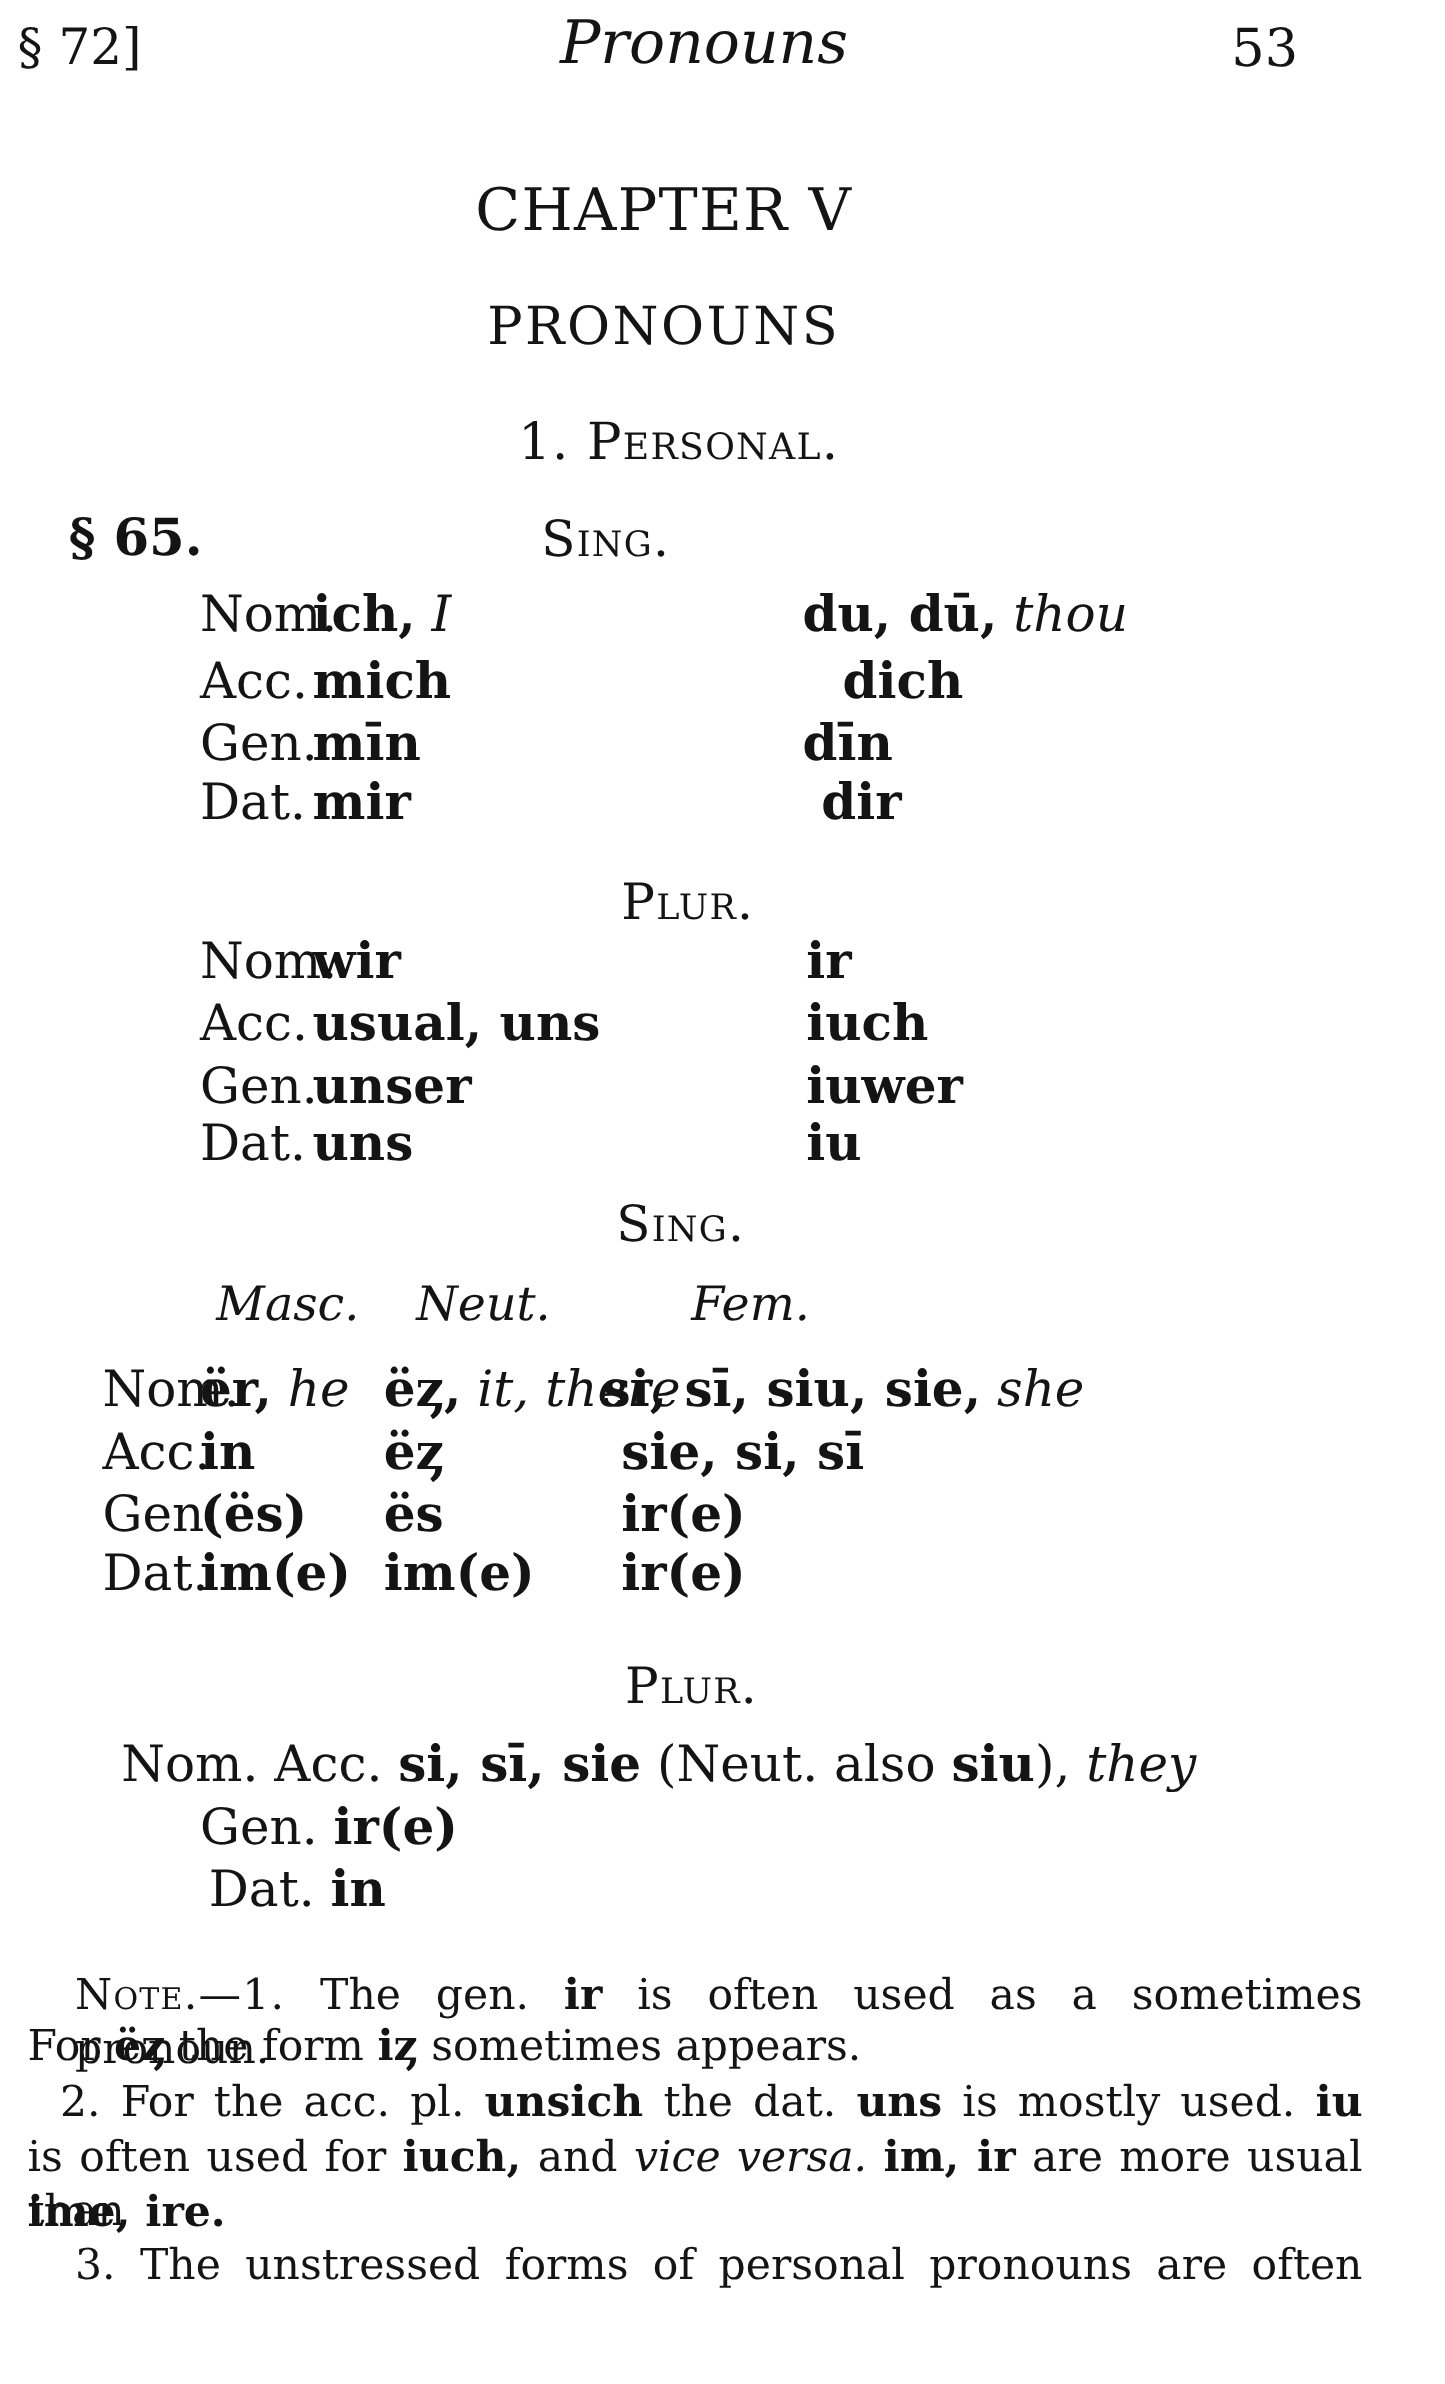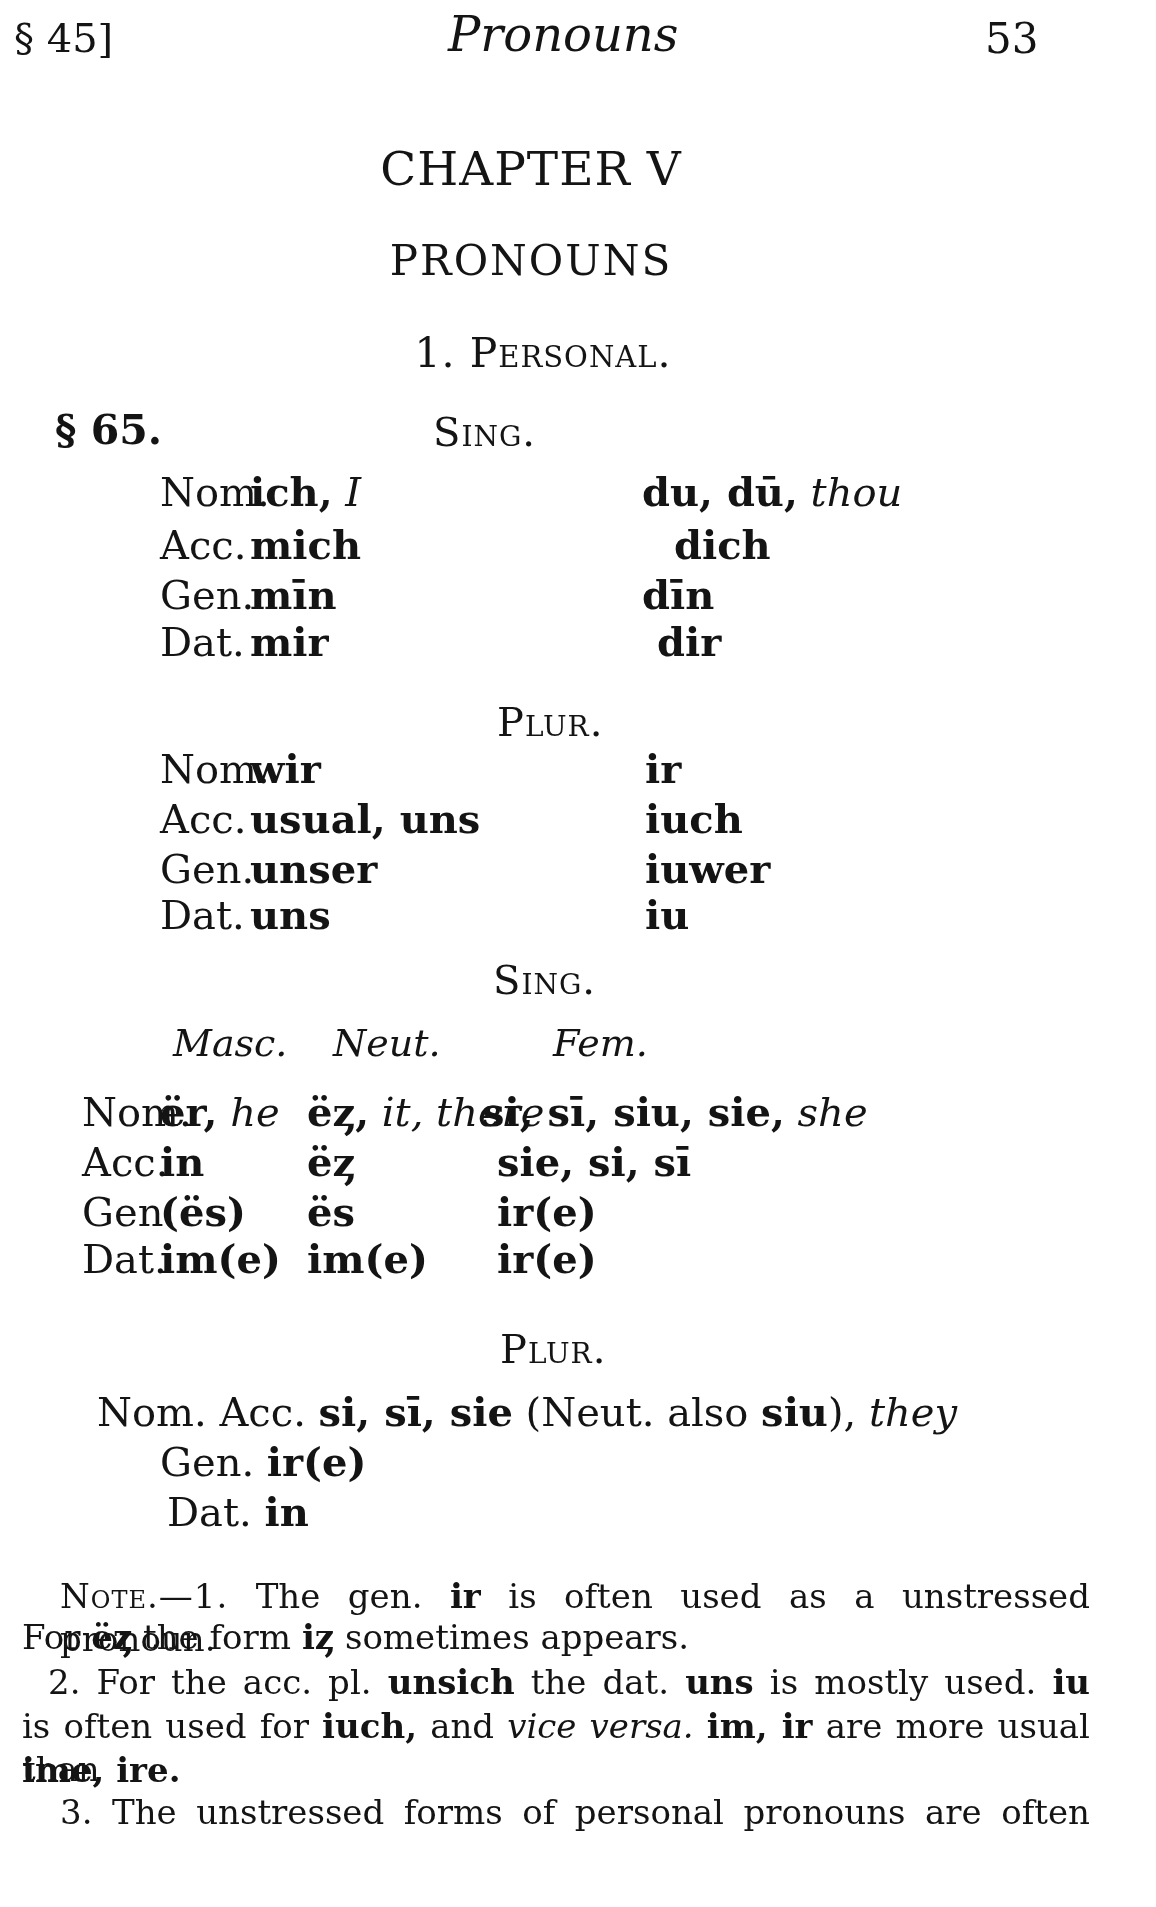--- a/index.html
+++ b/index.html
@@ -15,21 +15,21 @@
   .sc{font-variant:small-caps;letter-spacing:1px;}
   .row{position:absolute;left:0;top:0;width:1156px;font-size:40px;line-height:1.1;}
   .row > .cell{position:absolute;white-space:nowrap;}
   .note{position:absolute;font-size:34px;line-height:1.25;}
   .just{text-align:justify;text-align-last:justify;white-space:normal;}
   .heading{font-size:40px;}
 </style>
 </head>
 <body>
 
-<div class="abs" style="left:14px;top:16px;font-size:40px;">§ 45]</div>
+<div class="abs" style="left:14px;top:16px;font-size:40px;">§ 72]</div>
 <div class="abs i" style="left:448px;top:8px;font-size:48px;">Pronouns</div>
 <div class="abs" style="left:985px;top:16px;font-size:42px;">53</div>
 
 <div class="abs" style="left:0;top:143px;width:1062px;text-align:center;font-size:47px;letter-spacing:1px;">CHAPTER V</div>
 <div class="abs" style="left:0;top:238px;width:1062px;text-align:center;font-size:42px;letter-spacing:2px;">PRONOUNS</div>
 <div class="abs sc" style="left:0;top:331px;width:1086px;text-align:center;font-size:41px;">1. Personal.</div>
 
 <div class="abs b" style="left:55px;top:408px;font-size:41px;">§ 65.</div>
 <div class="abs sc heading" style="left:433px;top:410px;">Sing.</div>
 
@@ -125,21 +125,21 @@
 </div>
 <div class="abs" style="left:167px;top:1490px;font-size:40px;">
   <span>Dat.</span>
   <span class="b">in</span>
 </div>
 
 <div class="note just" style="left:60px;top:1575px;width:1030px;">
   <span class="sc">Note.—1.</span>
   <span>The gen.</span>
   <span class="b">ir</span>
-  <span>is often used as a unstressed</span>
+  <span>is often used as a sometimes</span>
   <span>pronoun.</span>
 </div>
 <div class="note" style="left:22px;top:1616px;">
   <span>For</span>
   <span class="b">ëȥ</span>
   <span>the form</span>
   <span class="b">iȥ</span>
   <span>sometimes appears.</span>
 </div>
 <div class="note just" style="left:48px;top:1661px;width:1042px;">

